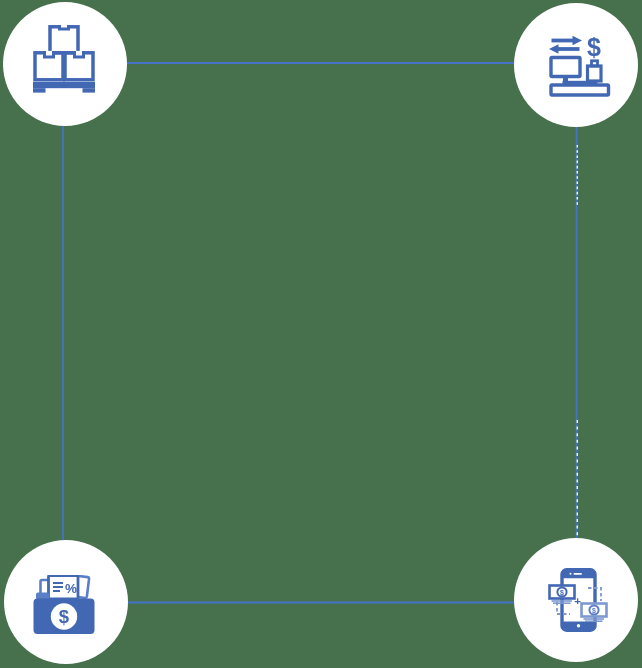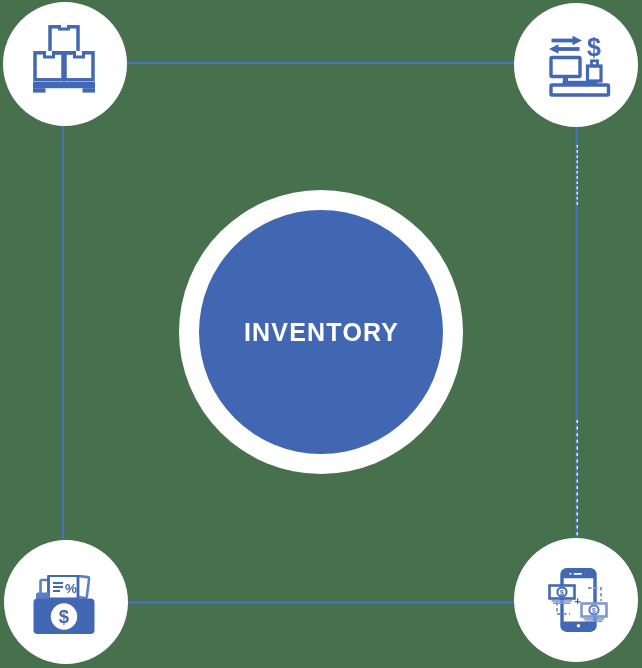--- a/index.html
+++ b/index.html
@@ -85,25 +85,20 @@
         <rect x="2" y="22.5" width="29" height="19" rx="1" class="ic-stroke-white" stroke-width="3.4"></rect>
         <rect x="14" y="41.5" width="5" height="5" class="ic-fill"></rect>
         <rect x="13.5" y="45.8" width="35" height="3.4" class="ic-fill"></rect>
         <rect x="42.5" y="25.8" width="6" height="5.2" class="ic-stroke" stroke-width="2.8"></rect>
         <rect x="38.5" y="31" width="13.5" height="15" class="ic-stroke" stroke-width="3.2"></rect>
         <rect x="2" y="50" width="57.5" height="10" rx="1" class="ic-stroke" stroke-width="3.4"></rect>
       </g>
     </svg>
   </div>
 
-  <div class="center-outer">
-    <div class="center-inner">
-      <span class="center-label">INVENTORY</span>
-    </div>
-  </div>
 
   <div class="node node-bl">
     <svg width="64" height="62" viewBox="0 0 64 62" style="transform:translate(-1px,4px)">
       <g>
         <rect x="7.5" y="5" width="15" height="19" rx="1.5" class="ic-stroke-white ic-mid" stroke-width="2.6"></rect>
         <g transform="rotate(7 49 12)">
           <rect x="41" y="1.5" width="14" height="21" rx="1.5" class="ic-stroke-white ic-mid" stroke-width="2.6"></rect>
         </g>
         <rect x="15.5" y="0.5" width="29.5" height="23.5" rx="1" class="ic-stroke-white" stroke-width="2.8"></rect>
         <rect x="20" y="7" width="10" height="2" class="ic-fill"></rect>

